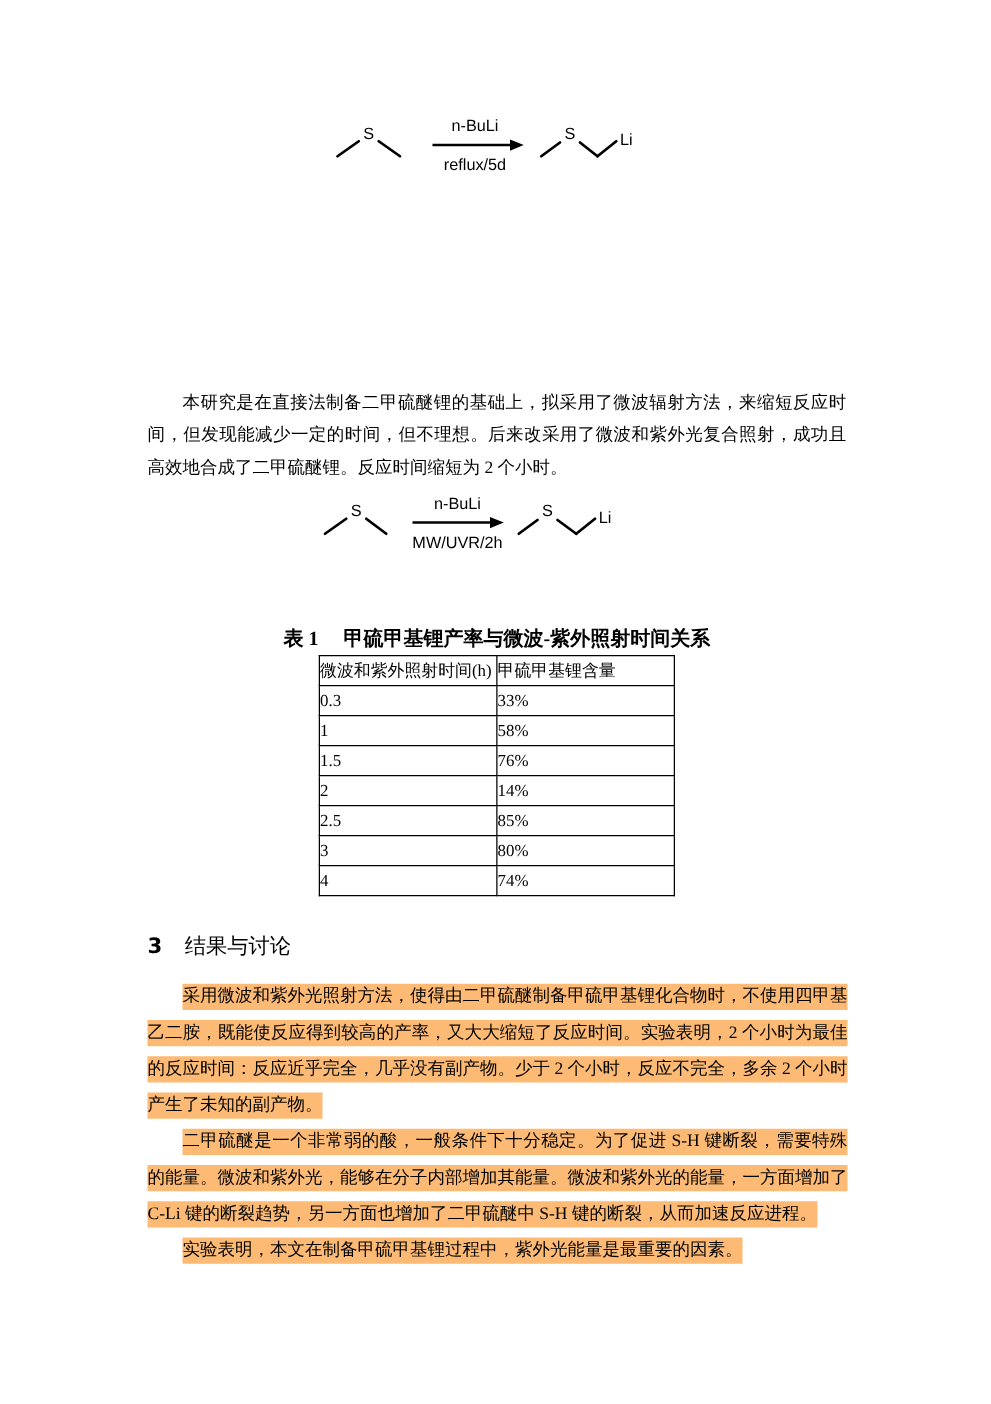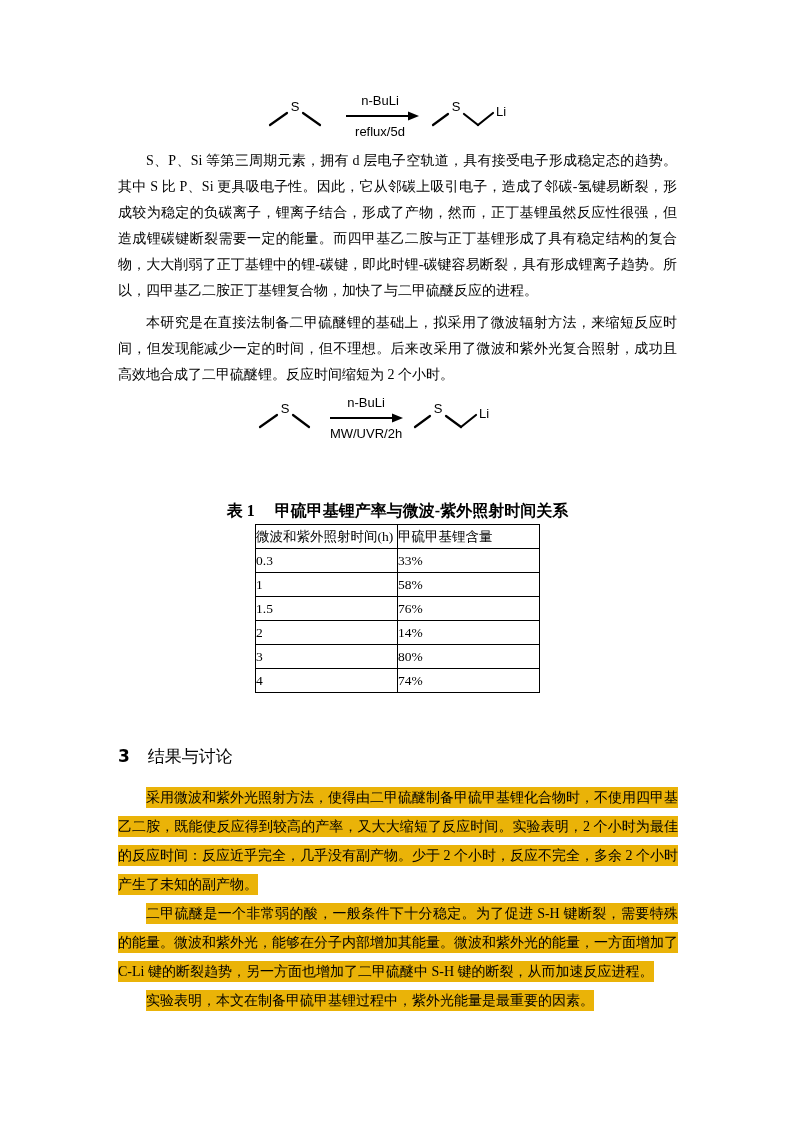--- a/index.html
+++ b/index.html
@@ -53,21 +53,21 @@
   }
   .section-heading .sec-num{font-weight:bold;margin-right:18px;}
   .hl-block{
     position:absolute;left:118px;top:783px;width:560px;
   }
   .hl-block p{
     margin:0;font-size:14px;line-height:29px;
     text-align:justify;text-indent:2em;
   }
   .mark{
-    background:#eab308;
+    background:#fdba74;
     padding:3px 0;
   }
 </style>
 </head>
 <body>
 
 <div class="page">
 
   <svg id="scheme-1" class="scheme" width="260" height="52" viewBox="0 0 260 52">
     <line class="bond" x1="12" y1="33" x2="29" y2="21"></line>
@@ -77,21 +77,20 @@
     <polygon points="150,19.5 161,24 150,28.5"></polygon>
     <text x="122" y="13" text-anchor="middle">n-BuLi</text>
     <text x="122" y="44" text-anchor="middle">reflux/5d</text>
     <line class="bond" x1="175" y1="33" x2="190" y2="22"></line>
     <text x="198" y="19" text-anchor="middle">S</text>
     <line class="bond" x1="206" y1="22" x2="220" y2="33"></line>
     <line class="bond" x1="220" y1="33" x2="235" y2="21"></line>
     <text x="238" y="24" text-anchor="start">Li</text>
   </svg>
 
-  <p id="para-1" class="para">S、P、Si 等第三周期元素，拥有 d 层电子空轨道，具有接受电子形成稳定态的趋势。其中 S 比 P、Si 更具吸电子性。因此，它从邻碳上吸引电子，造成了邻碳-氢键易断裂，形成较为稳定的负碳离子，锂离子结合，形成了产物，然而，正丁基锂虽然反应性很强，但造成锂碳键断裂需要一定的能量。而四甲基乙二胺与正丁基锂形成了具有稳定结构的复合物，大大削弱了正丁基锂中的锂-碳键，即此时锂-碳键容易断裂，具有形成锂离子趋势。所以，四甲基乙二胺正丁基锂复合物，加快了与二甲硫醚反应的进程。</p>
 
   <p id="para-2" class="para">本研究是在直接法制备二甲硫醚锂的基础上，拟采用了微波辐射方法，来缩短反应时间，但发现能减少一定的时间，但不理想。后来改采用了微波和紫外光复合照射，成功且高效地合成了二甲硫醚锂。反应时间缩短为 2 个小时。</p>
 
   <svg id="scheme-2" class="scheme" width="265" height="48" viewBox="0 0 265 48">
     <line class="bond" x1="17" y1="31" x2="34" y2="19"></line>
     <line class="bond" x1="50" y1="19" x2="66" y2="31"></line>
     <text x="42" y="17" text-anchor="middle">S</text>
     <line class="arrow-line" x1="87" y1="22" x2="150" y2="22"></line>
     <polygon points="149,17.5 160,22 149,26.5"></polygon>
     <text x="123" y="11" text-anchor="middle">n-BuLi</text>
@@ -122,20 +121,24 @@
       </tr>
       <tr>
         <td>1.5</td>
         <td>76%</td>
       </tr>
       <tr>
         <td>2</td>
         <td>14%</td>
       </tr>
       <tr>
+        <td>2.5</td>
+        <td>85%</td>
+      </tr>
+      <tr>
         <td>3</td>
         <td>80%</td>
       </tr>
       <tr>
         <td>4</td>
         <td>74%</td>
       </tr>
     </tbody>
   </table>
 

